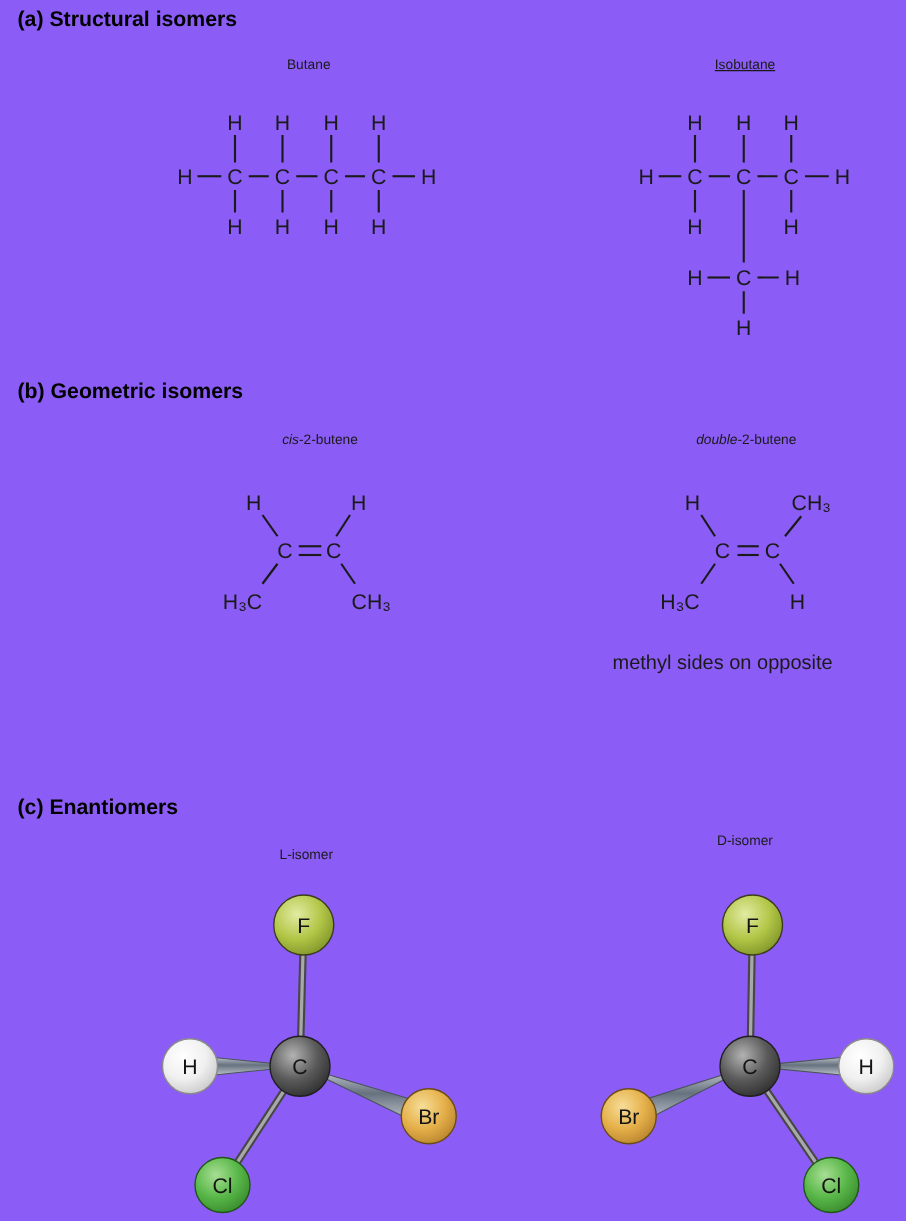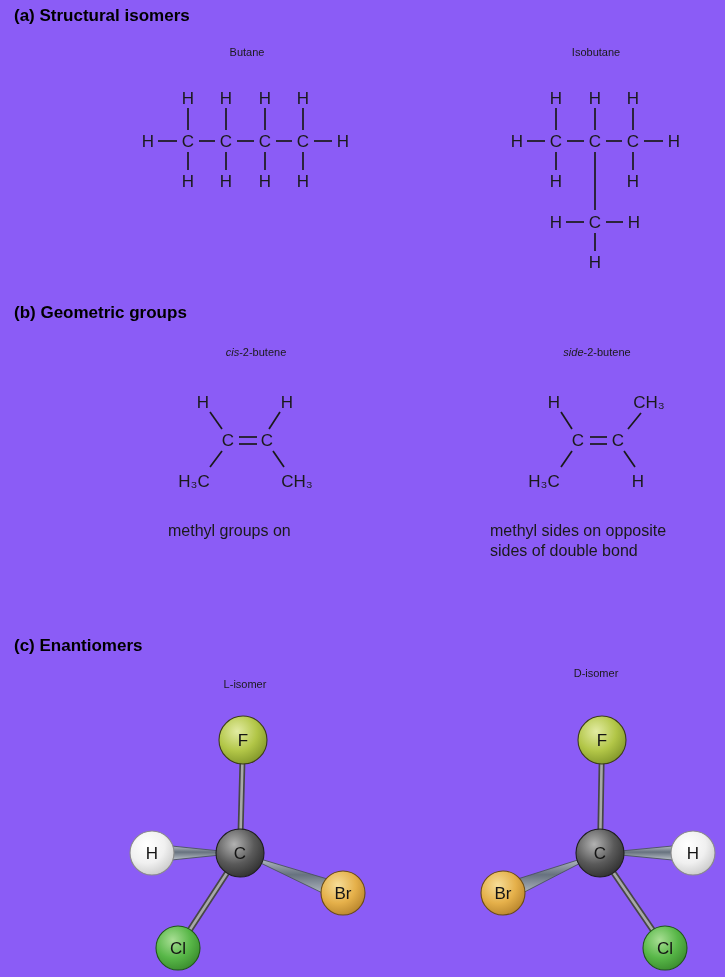--- a/index.html
+++ b/index.html
@@ -20,35 +20,33 @@
     position:absolute;font-size:16px;line-height:20px;color:#1a1a1a;white-space:nowrap;
   }
   #mol-svg{position:absolute;left:0;top:0;}
 </style>
 </head>
 <body>
 
 <div id="stage">
 
   <div class="sec-heading" id="head-a" style="top: 6px;">(a) Structural isomers</div>
-  <div class="sec-heading" id="head-b" style="top: 303px;">(b) Geometric groups</div>
+  <div class="sec-heading" id="head-b" style="top: 303px;">(b) Geometric isomers</div>
   <div class="sec-heading" id="head-c" style="top: 636px;">(c) Enantiomers</div>
 
   <div class="mol-title" id="title-butane" style="left: 247px; top: 46px;">Butane</div>
-  <div class="mol-title" id="title-isobutane" style="left: 596px; top: 46px;">Isobutane</div>
+  <div class="mol-title" id="title-isobutane" style="left: 596px; top: 46px; text-decoration: underline;">Isobutane</div>
 
   <div class="mol-title" id="title-cis" style="left: 256px; top: 346px;"><span class="it">cis</span><span>-2-butene</span></div>
-  <div class="mol-title" id="title-trans" style="left: 597px; top: 346px;"><span class="it">side</span><span>-2-butene</span></div>
+  <div class="mol-title" id="title-trans" style="left: 597px; top: 346px;"><span class="it">double</span><span>-2-butene</span></div>
 
   <div class="caption" id="caption-cis" style="left: 168px; top: 521px;">
-    <div>methyl groups on</div>
   </div>
   <div class="caption" id="caption-trans" style="left: 490px; top: 521px;">
     <div>methyl sides on opposite</div>
-    <div>sides of double bond</div>
   </div>
 
   <div class="mol-title" id="title-l" style="left: 245px; top: 678px;">L-isomer</div>
   <div class="mol-title" id="title-d" style="left: 596px; top: 667px;">D-isomer</div>
 
   <svg id="mol-svg" width="725" height="977" viewBox="0 0 725 977">
     <defs id="mol-defs">
         <radialGradient id="grad-C" cx="0.38" cy="0.32" r="0.75">
           <stop offset="0%" stop-color="#b2b2b2"></stop>
           <stop offset="55%" stop-color="#5a5a5a"></stop>

